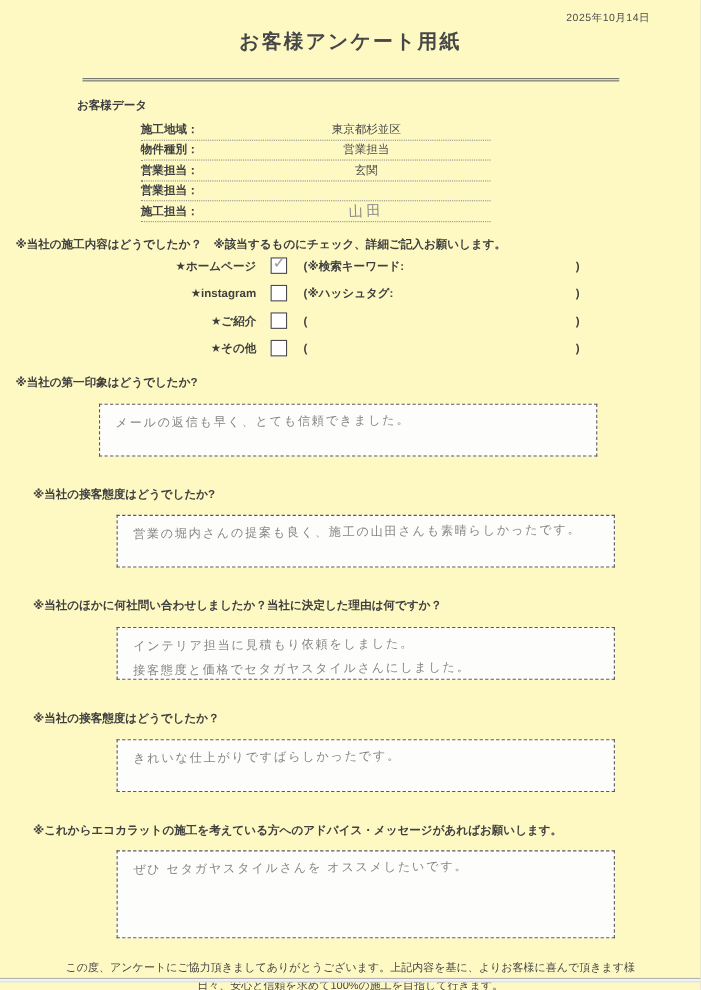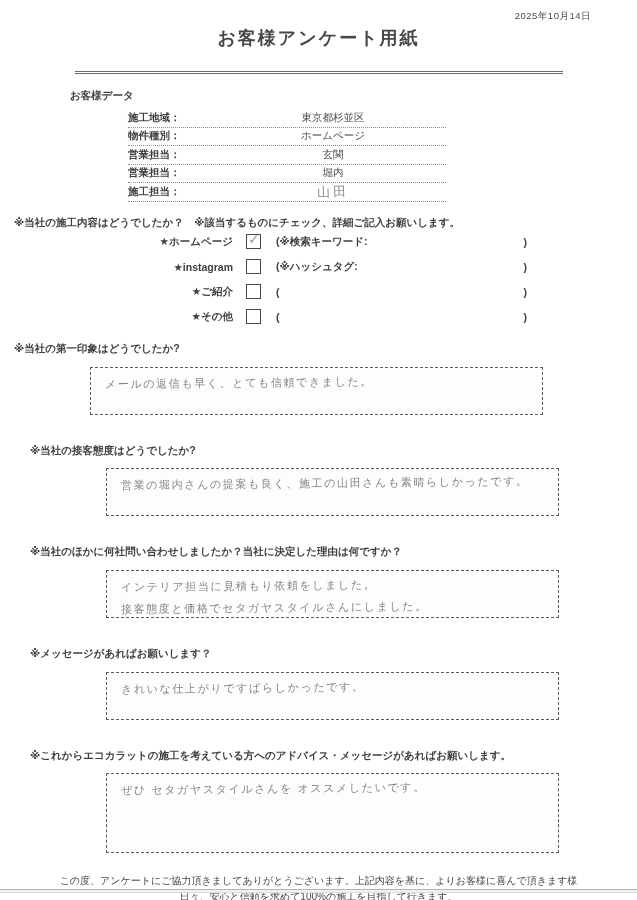--- a/index.html
+++ b/index.html
@@ -1,17 +1,17 @@
 <!DOCTYPE html>
 <html><head>
 <meta charset="utf-8">
 <style>
   html,body{margin:0;padding:0;background:#e9e9e9;}
   .page{
-    width:637px;height:900px;background:#ffffff;position:relative;
+    width:637px;height:900px;background:#fef9c3;position:relative;
     font-family:"Liberation Sans","DejaVu Sans",sans-serif;color:#3c3c3c;
     overflow:hidden;box-shadow:0 0 4px rgba(0,0,0,.2);
   }
   .date{position:absolute;top:10px;right:46px;font-size:9.5px;color:#4a4a4a;letter-spacing:.5px;}
   .title-wrap{margin:26px auto 0;width:488px;text-align:center;border-bottom:3px double #6b6b6b;padding-bottom:21px;}
   .title{font-size:18px;font-weight:bold;letter-spacing:2px;margin:0;color:#474747;}
   .cust-heading{margin:15px 0 0 70px;font-size:10.5px;font-weight:bold;color:#3f3f3f;}
   .data-table{margin:6px 0 0 128px;width:318px;}
   .drow{display:flex;border-bottom:1.5px dotted #8f8f8f;height:17.5px;align-items:center;}
   .dlabel{font-weight:bold;font-size:10.5px;width:92px;color:#3f3f3f;}
@@ -50,29 +50,28 @@
 
   <div class="cust-heading">お客様データ</div>
 
   <div class="data-table">
     <div class="drow">
       <span class="dlabel">施工地域：</span>
       <span class="dvalue">東京都杉並区</span>
     </div>
     <div class="drow">
       <span class="dlabel">物件種別：</span>
-      <span class="dvalue">ホームページ</span>
+      <span class="dvalue">営業担当</span>
     </div>
     <div class="drow">
       <span class="dlabel">営業担当：</span>
       <span class="dvalue">玄関</span>
     </div>
     <div class="drow">
       <span class="dlabel">営業担当：</span>
-      <span class="dvalue">堀内</span>
     </div>
     <div class="drow">
       <span class="dlabel">施工担当：</span>
       <span class="dvalue hand"><span class="hand-name">山田</span></span>
     </div>
   </div>
 
   <div class="q-heading first-q">※当社の施工内容はどうでしたか？　※該当するものにチェック、詳細ご記入お願いします。</div>
 
   <div class="opt-row">
@@ -128,21 +127,21 @@
 
     <div class="q-section">
       <div class="q-heading">※当社のほかに何社問い合わせしましたか？当社に決定した理由は何ですか？</div>
       <div class="answer-box">
         <div class="hand-line">インテリア担当に見積もり依頼をしました。</div>
         <div class="hand-line">接客態度と価格でセタガヤスタイルさんにしました。</div>
       </div>
     </div>
 
     <div class="q-section">
-      <div class="q-heading">※メッセージがあればお願いします？</div>
+      <div class="q-heading">※当社の接客態度はどうでしたか？</div>
       <div class="answer-box">
         <div class="hand-line">きれいな仕上がりですばらしかったです。</div>
         <div class="hand-line"></div>
       </div>
     </div>
 
     <div class="q-section">
       <div class="q-heading">※これからエコカラットの施工を考えている方へのアドバイス・メッセージがあればお願いします。</div>
       <div class="answer-box tall">
         <div class="hand-line">ぜひ セタガヤスタイルさんを オススメしたいです。</div>

